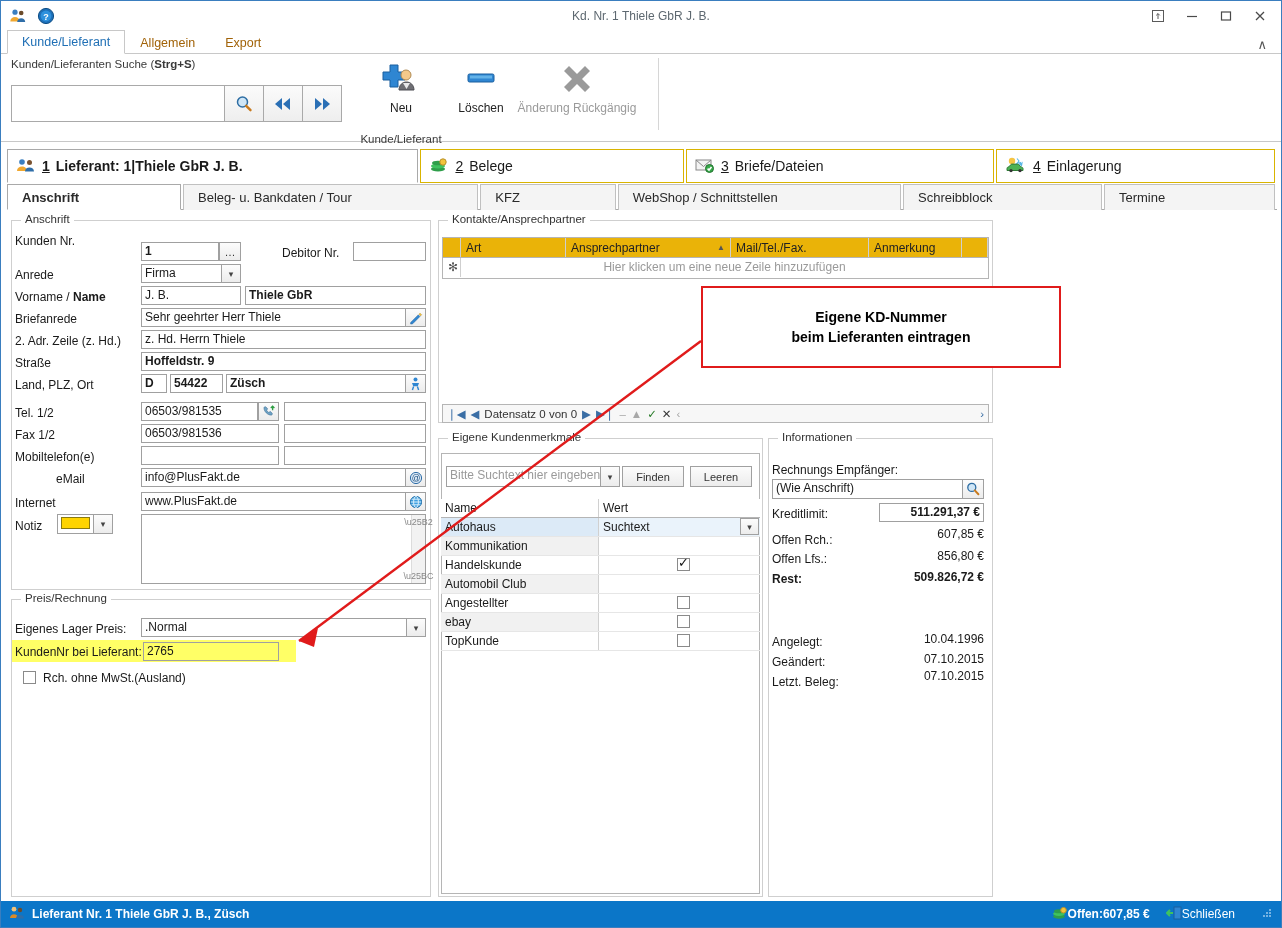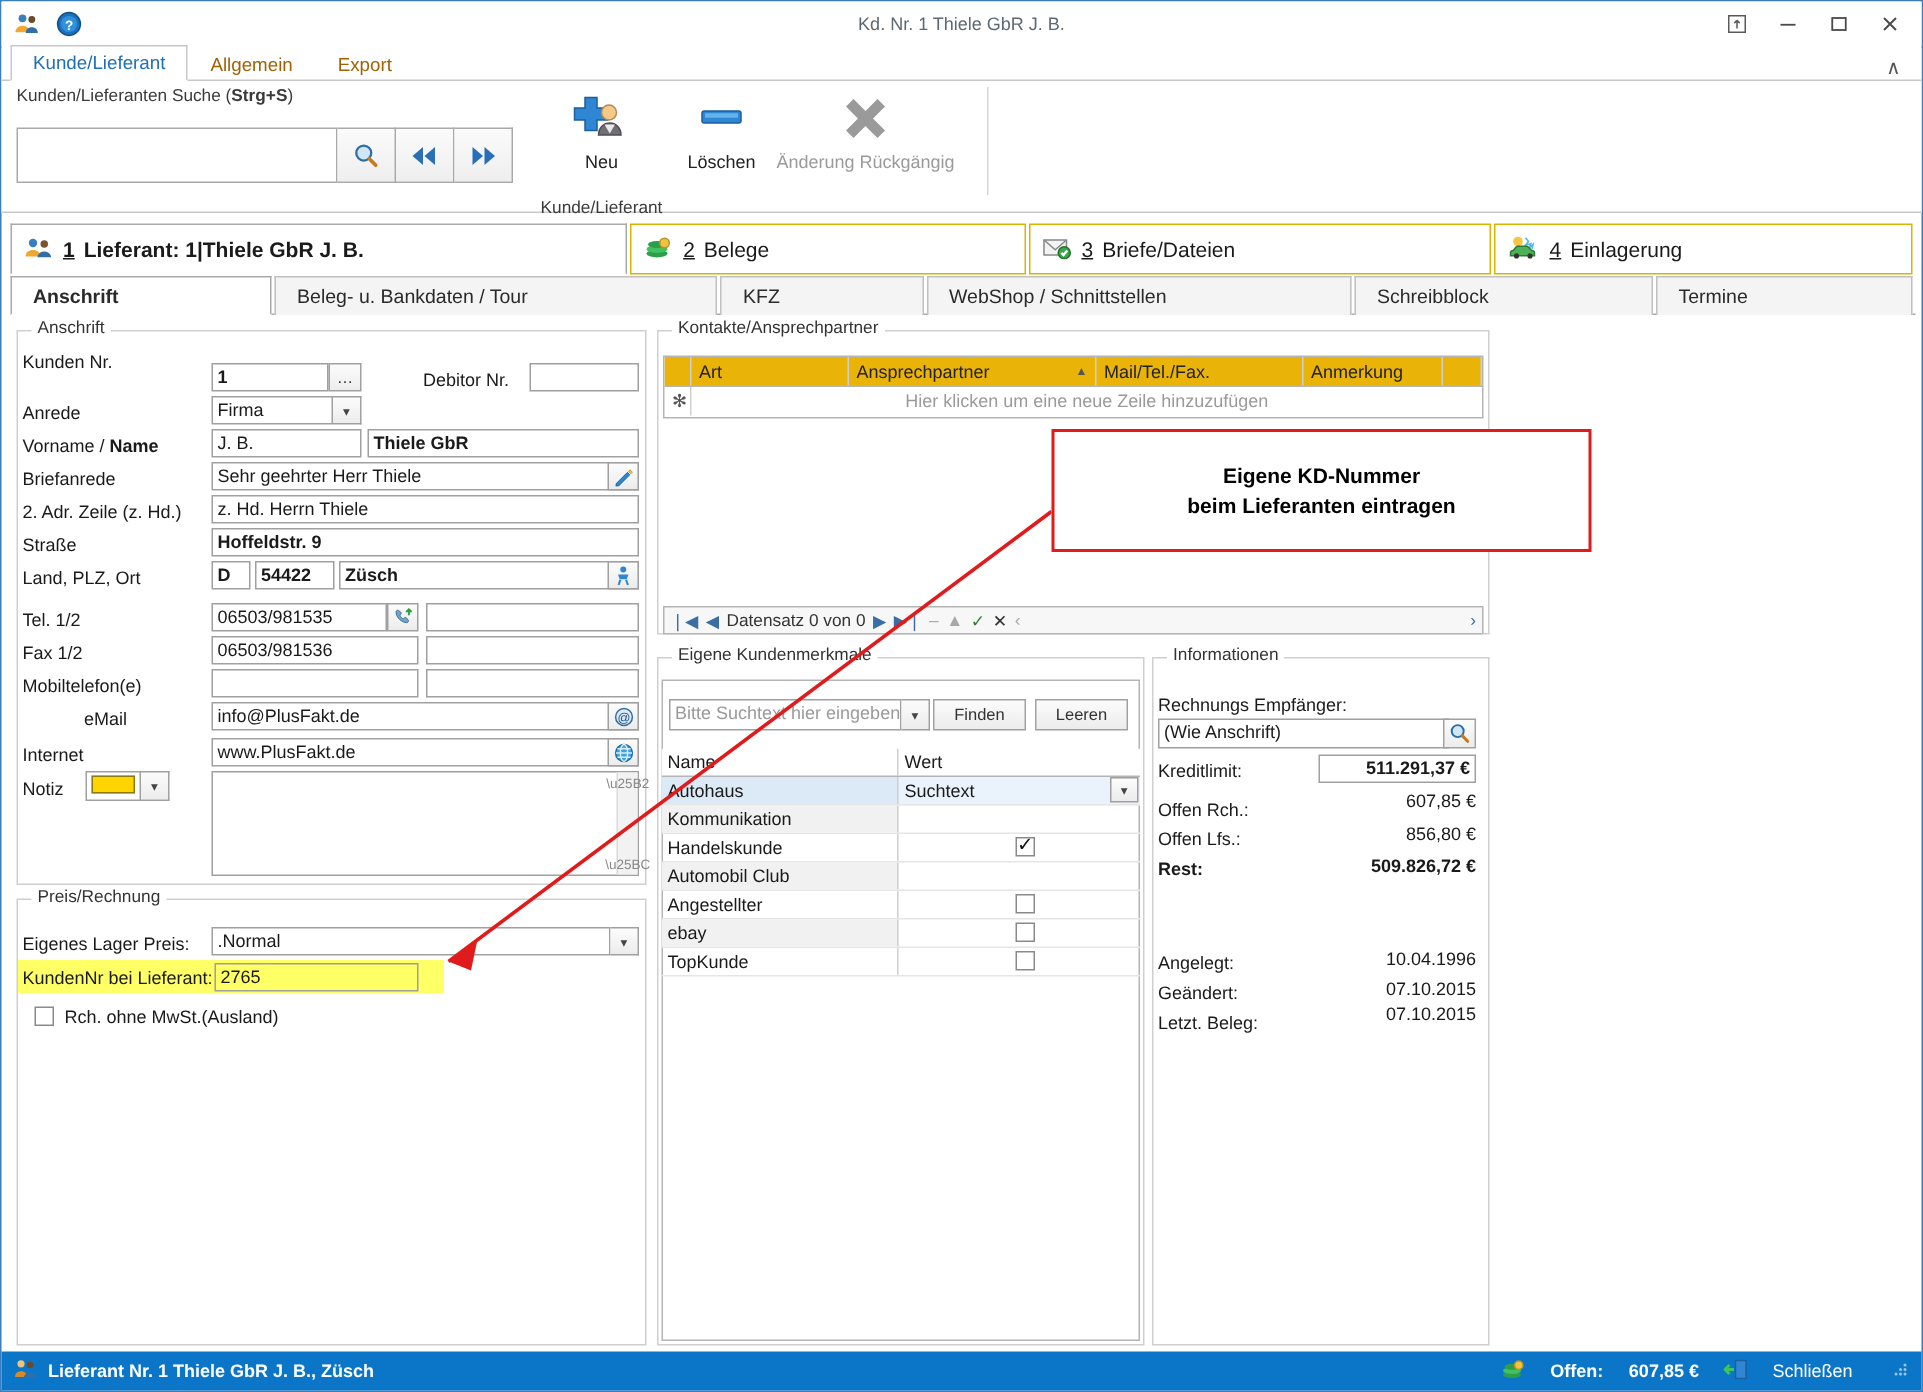--- a/index.html
+++ b/index.html
@@ -221,21 +221,21 @@
   }
   .anno-svg { position:absolute; left:0; top:0; width:1282px; height:928px; z-index:39; pointer-events:none; }
 
   
   .statusbar {
     position:absolute; left:0; bottom:0; width:1280px; height:26px;
     background:#0b76c8; color:#fff; display:flex; align-items:center;
     font-size:12px; font-weight:bold; padding:0 8px;
   }
   .sb-right { margin-left:auto; display:flex; align-items:center; gap:16px; }
-  .sb-item { display:flex; align-items:center; gap:17px; }
+  .sb-item { display:flex; align-items:center; gap:0; }
   .grip { margin-left:10px; opacity:.8; }
 </style>
 </head>
 <body>
 
 <div id="app">
 
   <div class="titlebar">
     <div class="qat">
       <span class="qat-ico">

